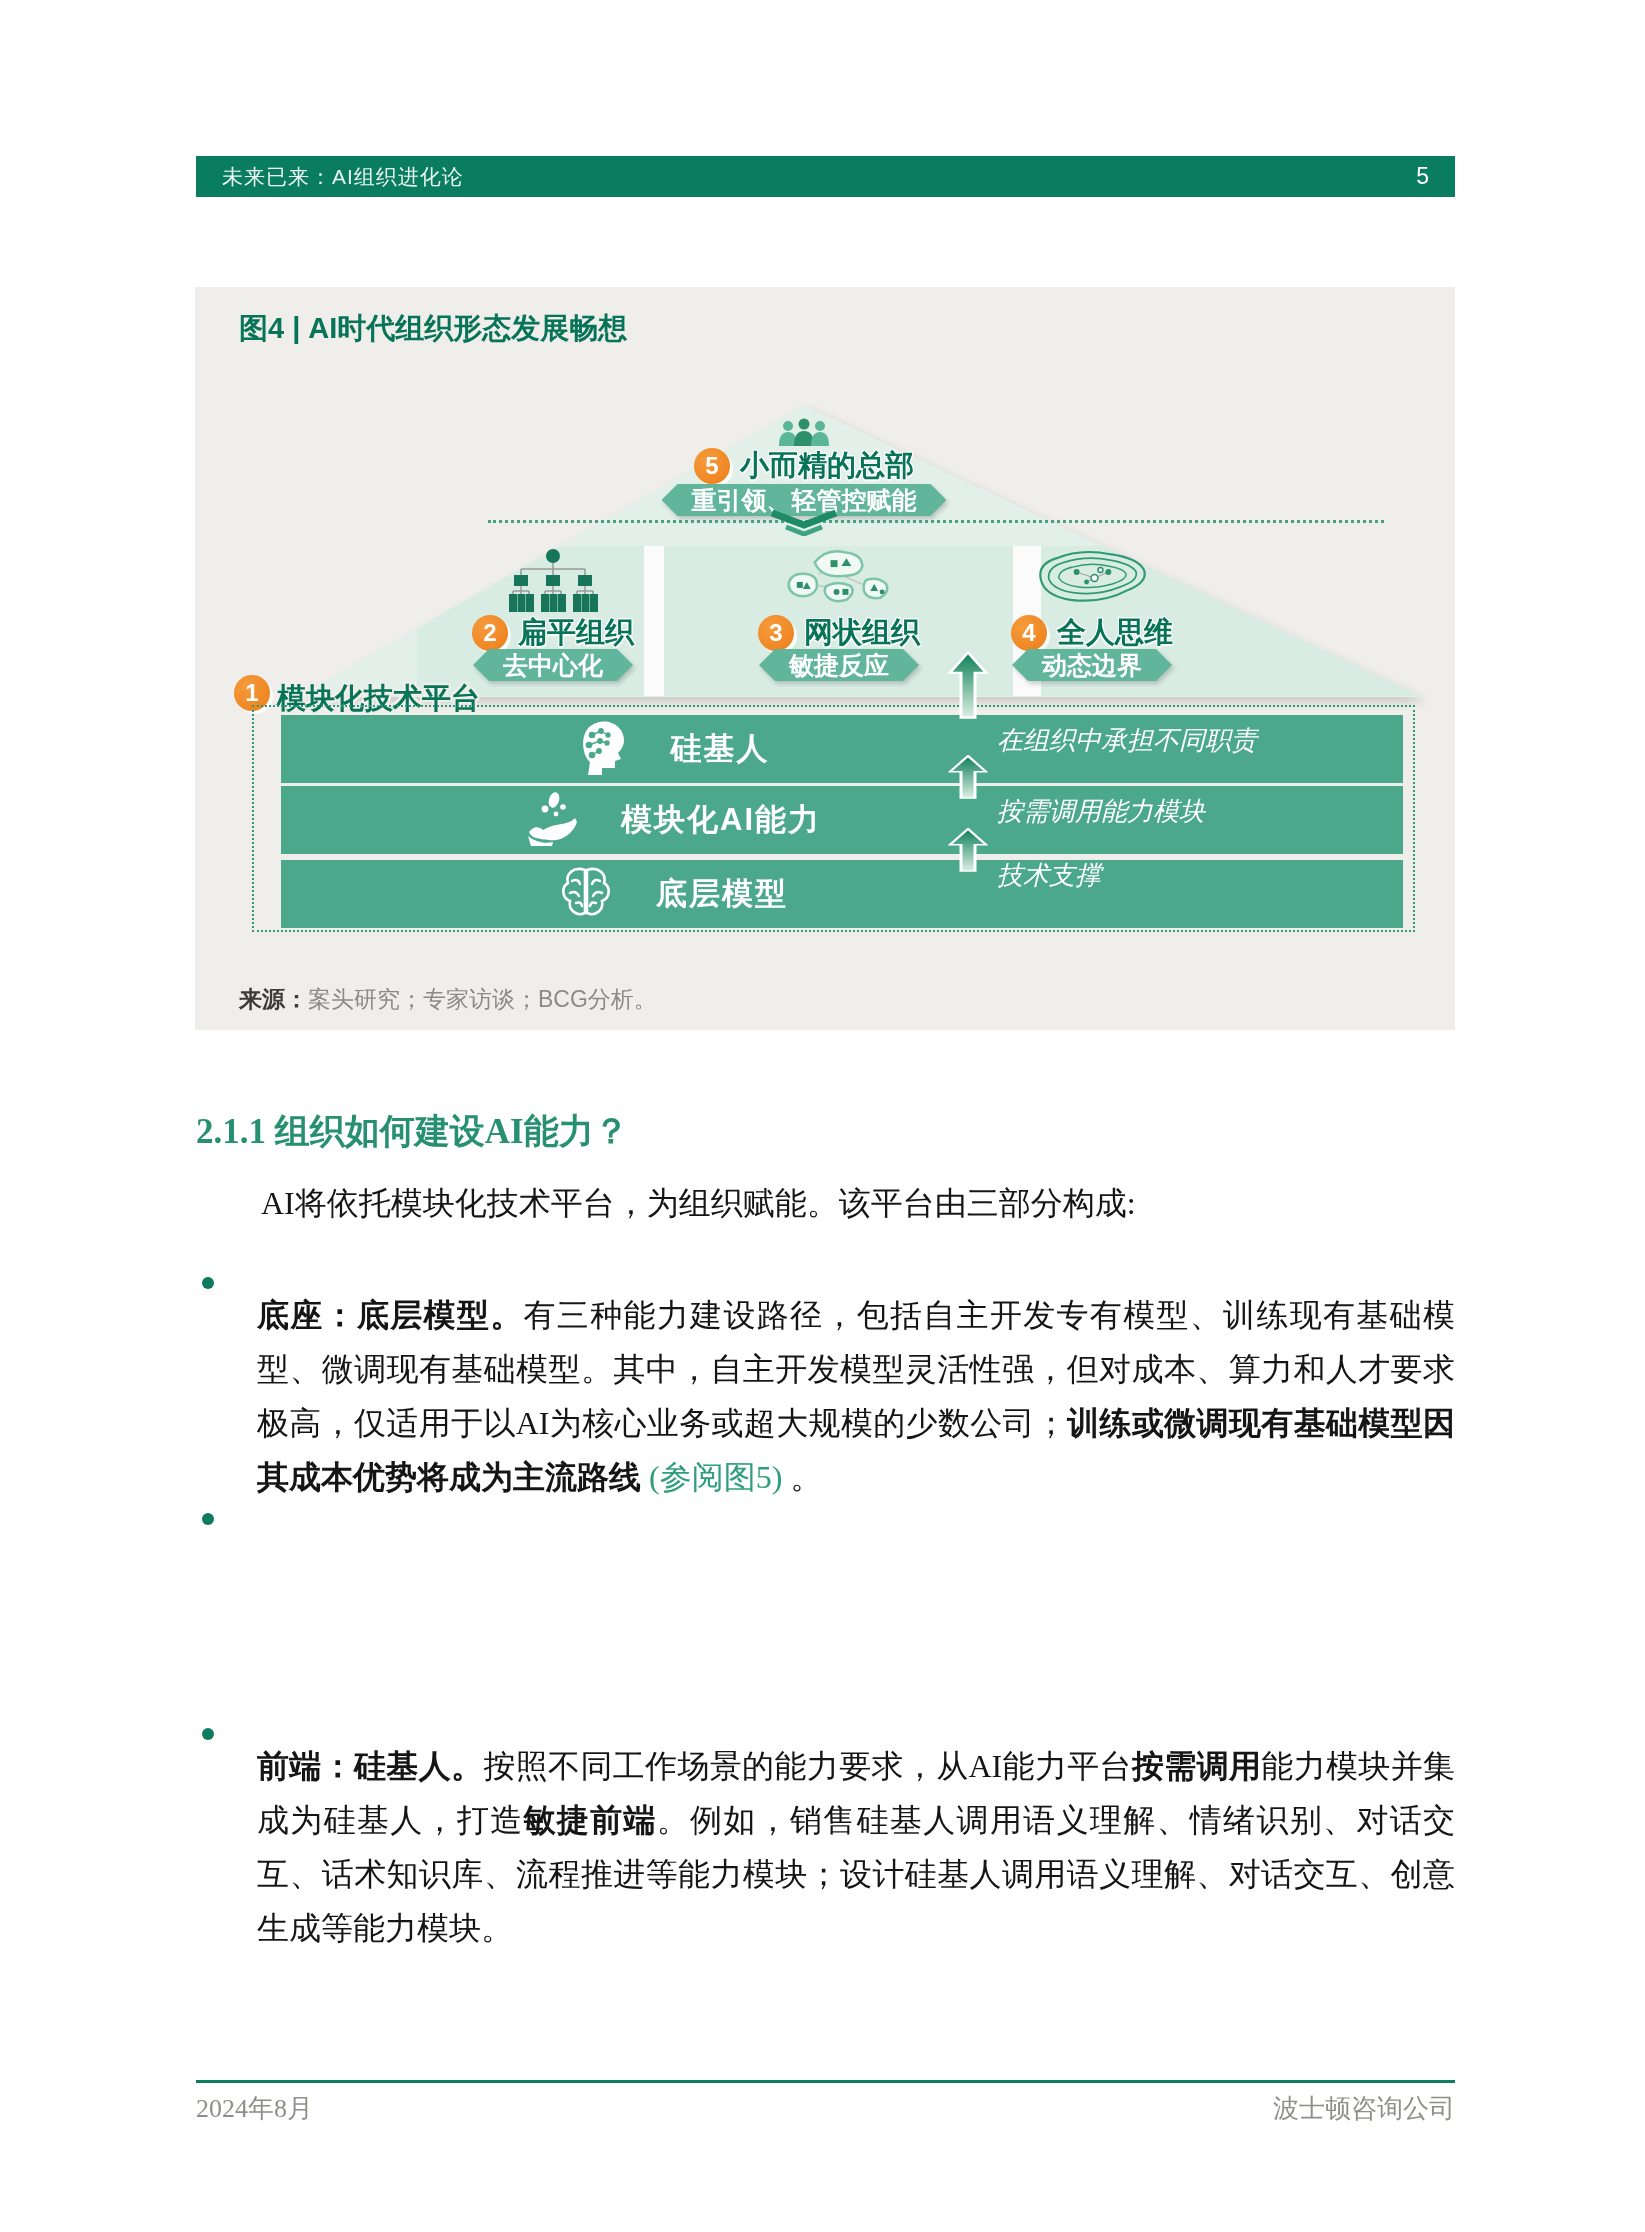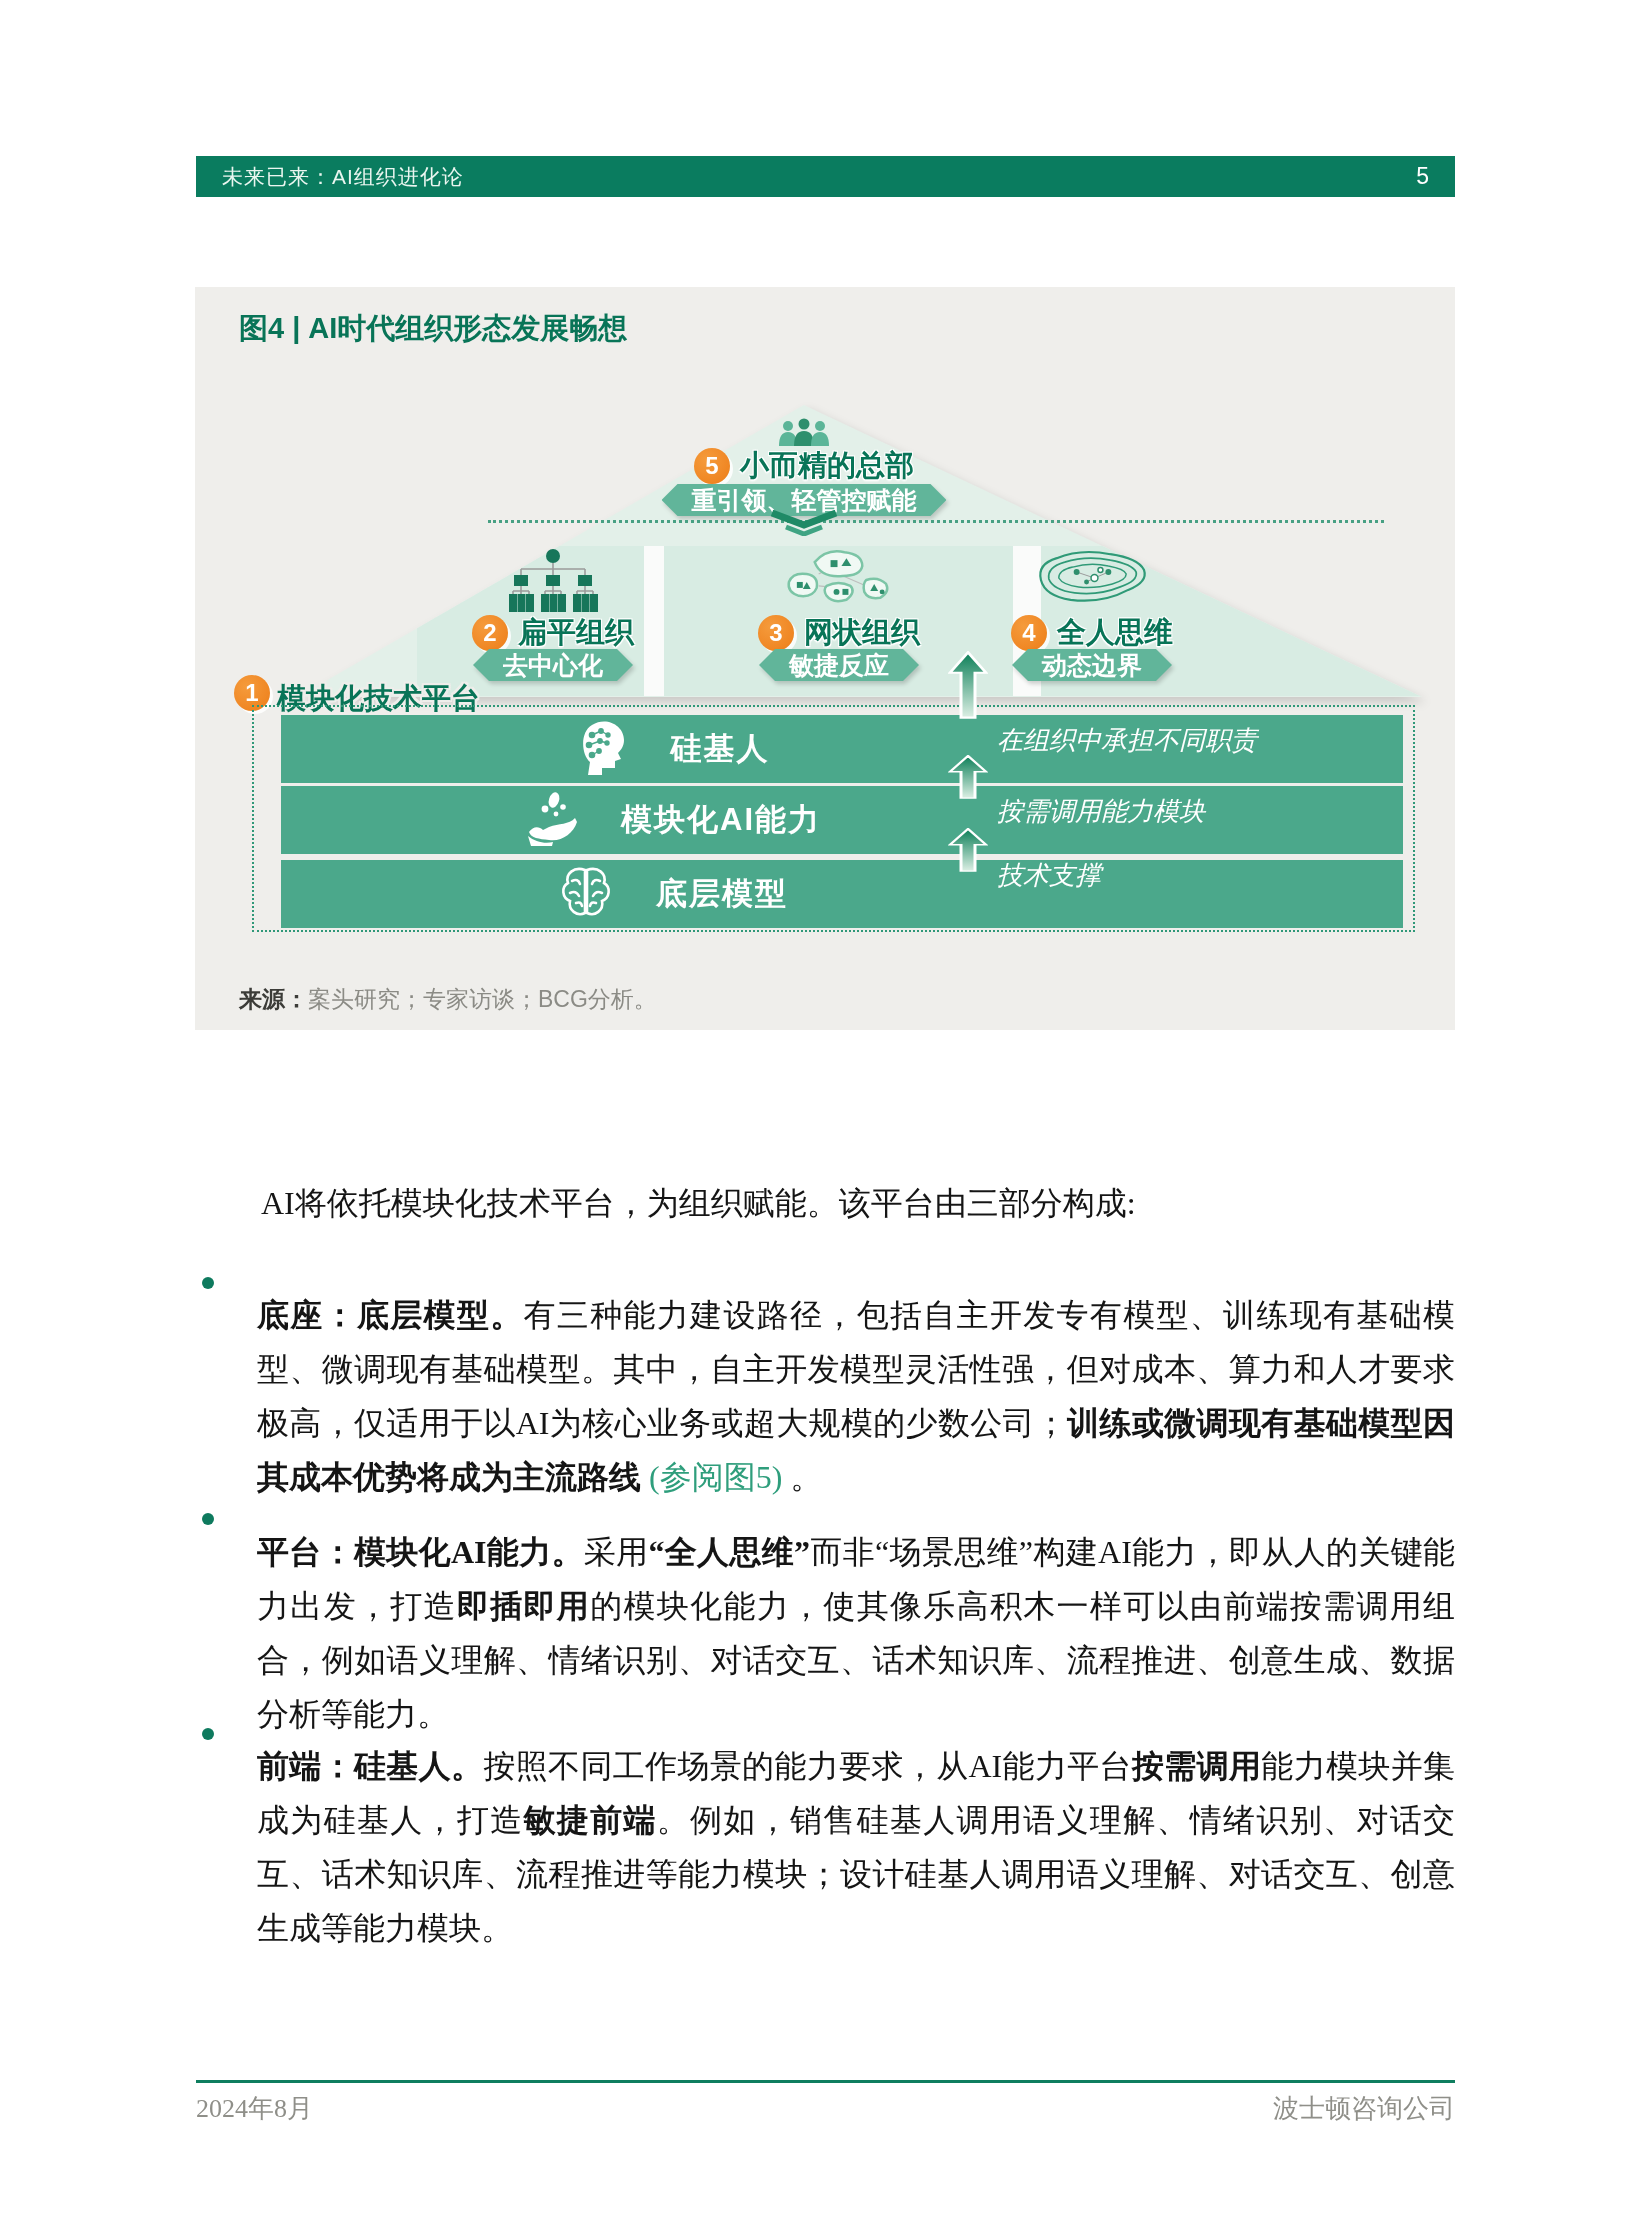--- a/index.html
+++ b/index.html
@@ -313,27 +313,27 @@
 
     <div class="layer-note note1">在组织中承担不同职责</div>
     <div class="layer-note note2">按需调用能力模块</div>
     <div class="layer-note note3">技术支撑</div>
 
     <div class="source-line">
       <span class="src-b">来源：</span><span>案头研究；专家访谈；BCG分析。</span>
     </div>
   </div>
 
+  <div class="section-heading">2.1.1 组织如何建设AI能力？</div>
   <div class="intro">AI将依托模块化技术平台，为组织赋能。该平台由三部分构成:</div>
 
   <span class="bullet-dot bd1"></span>
   <p class="bullet-text bt1"><span class="b">底座：底层模型。</span><span>有三种能力建设路径，包括自主开发专有模型、训练现有基础模型、微调现有基础模型。其中，自主开发模型灵活性强，但对成本、算力和人才要求极高，仅适用于以AI为核心业务或超大规模的少数公司；</span><span class="b">训练或微调现有基础模型因其成本优势将成为主流路线</span><span class="g"> (参阅图5) </span><span>。</span></p>
 
   <span class="bullet-dot bd2"></span>
-  <p class="bullet-text bt2"><span class="b">平台：模块化AI能力。</span><span>采用</span><span class="b">“全人思维”</span><span>而非“场景思维”构建AI能力，即从人的关键能力出发，打造</span><span class="b">即插即用</span><span>的模块化能力，使其像乐高积木一样可以由前端按需调用组合，例如语义理解、情绪识别、对话交互、话术知识库、流程推进、创意生成、数据分析等能力。</span></p>
 
   <span class="bullet-dot bd3"></span>
   <p class="bullet-text bt3"><span class="b">前端：硅基人。</span><span>按照不同工作场景的能力要求，从AI能力平台</span><span class="b">按需调用</span><span>能力模块并集成为硅基人，打造</span><span class="b">敏捷前端</span><span>。例如，销售硅基人调用语义理解、情绪识别、对话交互、话术知识库、流程推进等能力模块；设计硅基人调用语义理解、对话交互、创意生成等能力模块。</span></p>
 
   <div class="footer-rule"></div>
   <div class="footer-row">
     <span>2024年8月</span>
     <span>波士顿咨询公司</span>
   </div>
 

